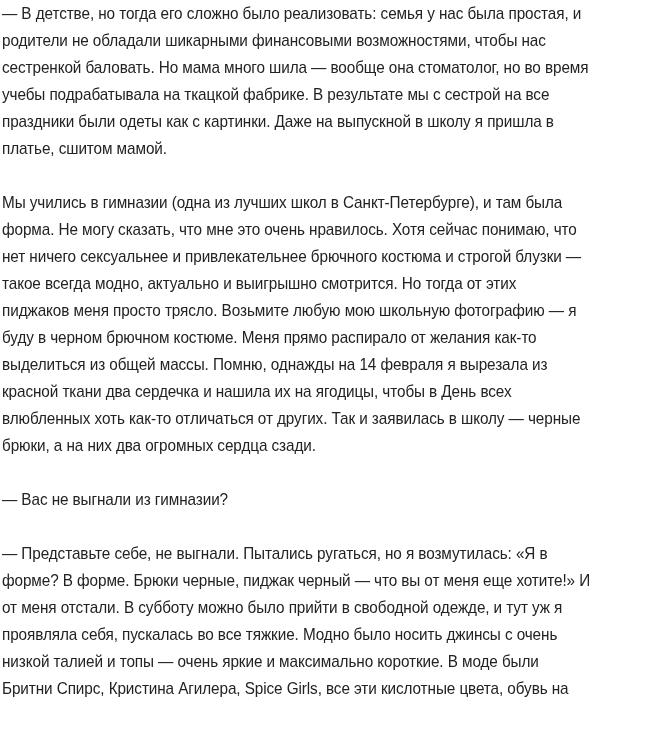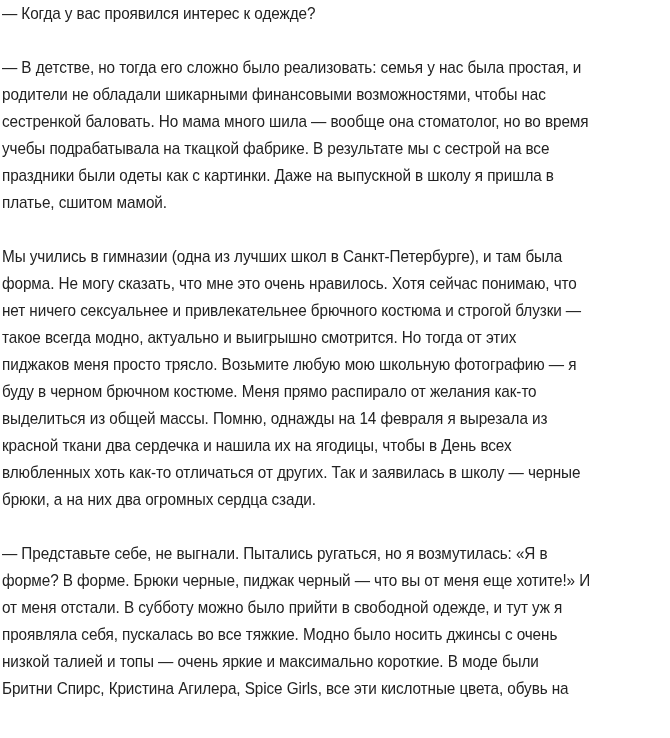--- a/index.html
+++ b/index.html
@@ -31,23 +31,20 @@
       transform-origin: left center;
       transform: scaleX(0.9);
       letter-spacing: -0.1px;
     }
     .first { margin-top: 0; }
   </style>
 </head>
 <body>
 
 <div class="article">
-  <p class="para first">
-    <span class="line">— Когда у вас проявился интерес к одежде?</span>
-  </p>
 
   <p class="para">
     <span class="line">— В детстве, но тогда его сложно было реализовать: семья у нас была простая, и</span>
     <span class="line">родители не обладали шикарными финансовыми возможностями, чтобы нас</span>
     <span class="line">сестренкой баловать. Но мама много шила — вообще она стоматолог, но во время</span>
     <span class="line">учебы подрабатывала на ткацкой фабрике. В результате мы с сестрой на все</span>
     <span class="line">праздники были одеты как с картинки. Даже на выпускной в школу я пришла в</span>
     <span class="line">платье, сшитом мамой.</span>
   </p>
 
@@ -57,20 +54,23 @@
     <span class="line">нет ничего сексуальнее и привлекательнее брючного костюма и строгой блузки —</span>
     <span class="line">такое всегда модно, актуально и выигрышно смотрится. Но тогда от этих</span>
     <span class="line">пиджаков меня просто трясло. Возьмите любую мою школьную фотографию — я</span>
     <span class="line">буду в черном брючном костюме. Меня прямо распирало от желания как-то</span>
     <span class="line">выделиться из общей массы. Помню, однажды на 14 февраля я вырезала из</span>
     <span class="line">красной ткани два сердечка и нашила их на ягодицы, чтобы в День всех</span>
     <span class="line">влюбленных хоть как-то отличаться от других. Так и заявилась в школу — черные</span>
     <span class="line">брюки, а на них два огромных сердца сзади.</span>
   </p>
 
+  <p class="para">
+    <span class="line">— Вас не выгнали из гимназии?</span>
+  </p>
 
   <p class="para">
     <span class="line">— Представьте себе, не выгнали. Пытались ругаться, но я возмутилась: «Я в</span>
     <span class="line">форме? В форме. Брюки черные, пиджак черный — что вы от меня еще хотите!» И</span>
     <span class="line">от меня отстали. В субботу можно было прийти в свободной одежде, и тут уж я</span>
     <span class="line">проявляла себя, пускалась во все тяжкие. Модно было носить джинсы с очень</span>
     <span class="line">низкой талией и топы — очень яркие и максимально короткие. В моде были</span>
     <span class="line">Бритни Спирс, Кристина Агилера, Spice Girls, все эти кислотные цвета, обувь на</span>
 
   </p>

